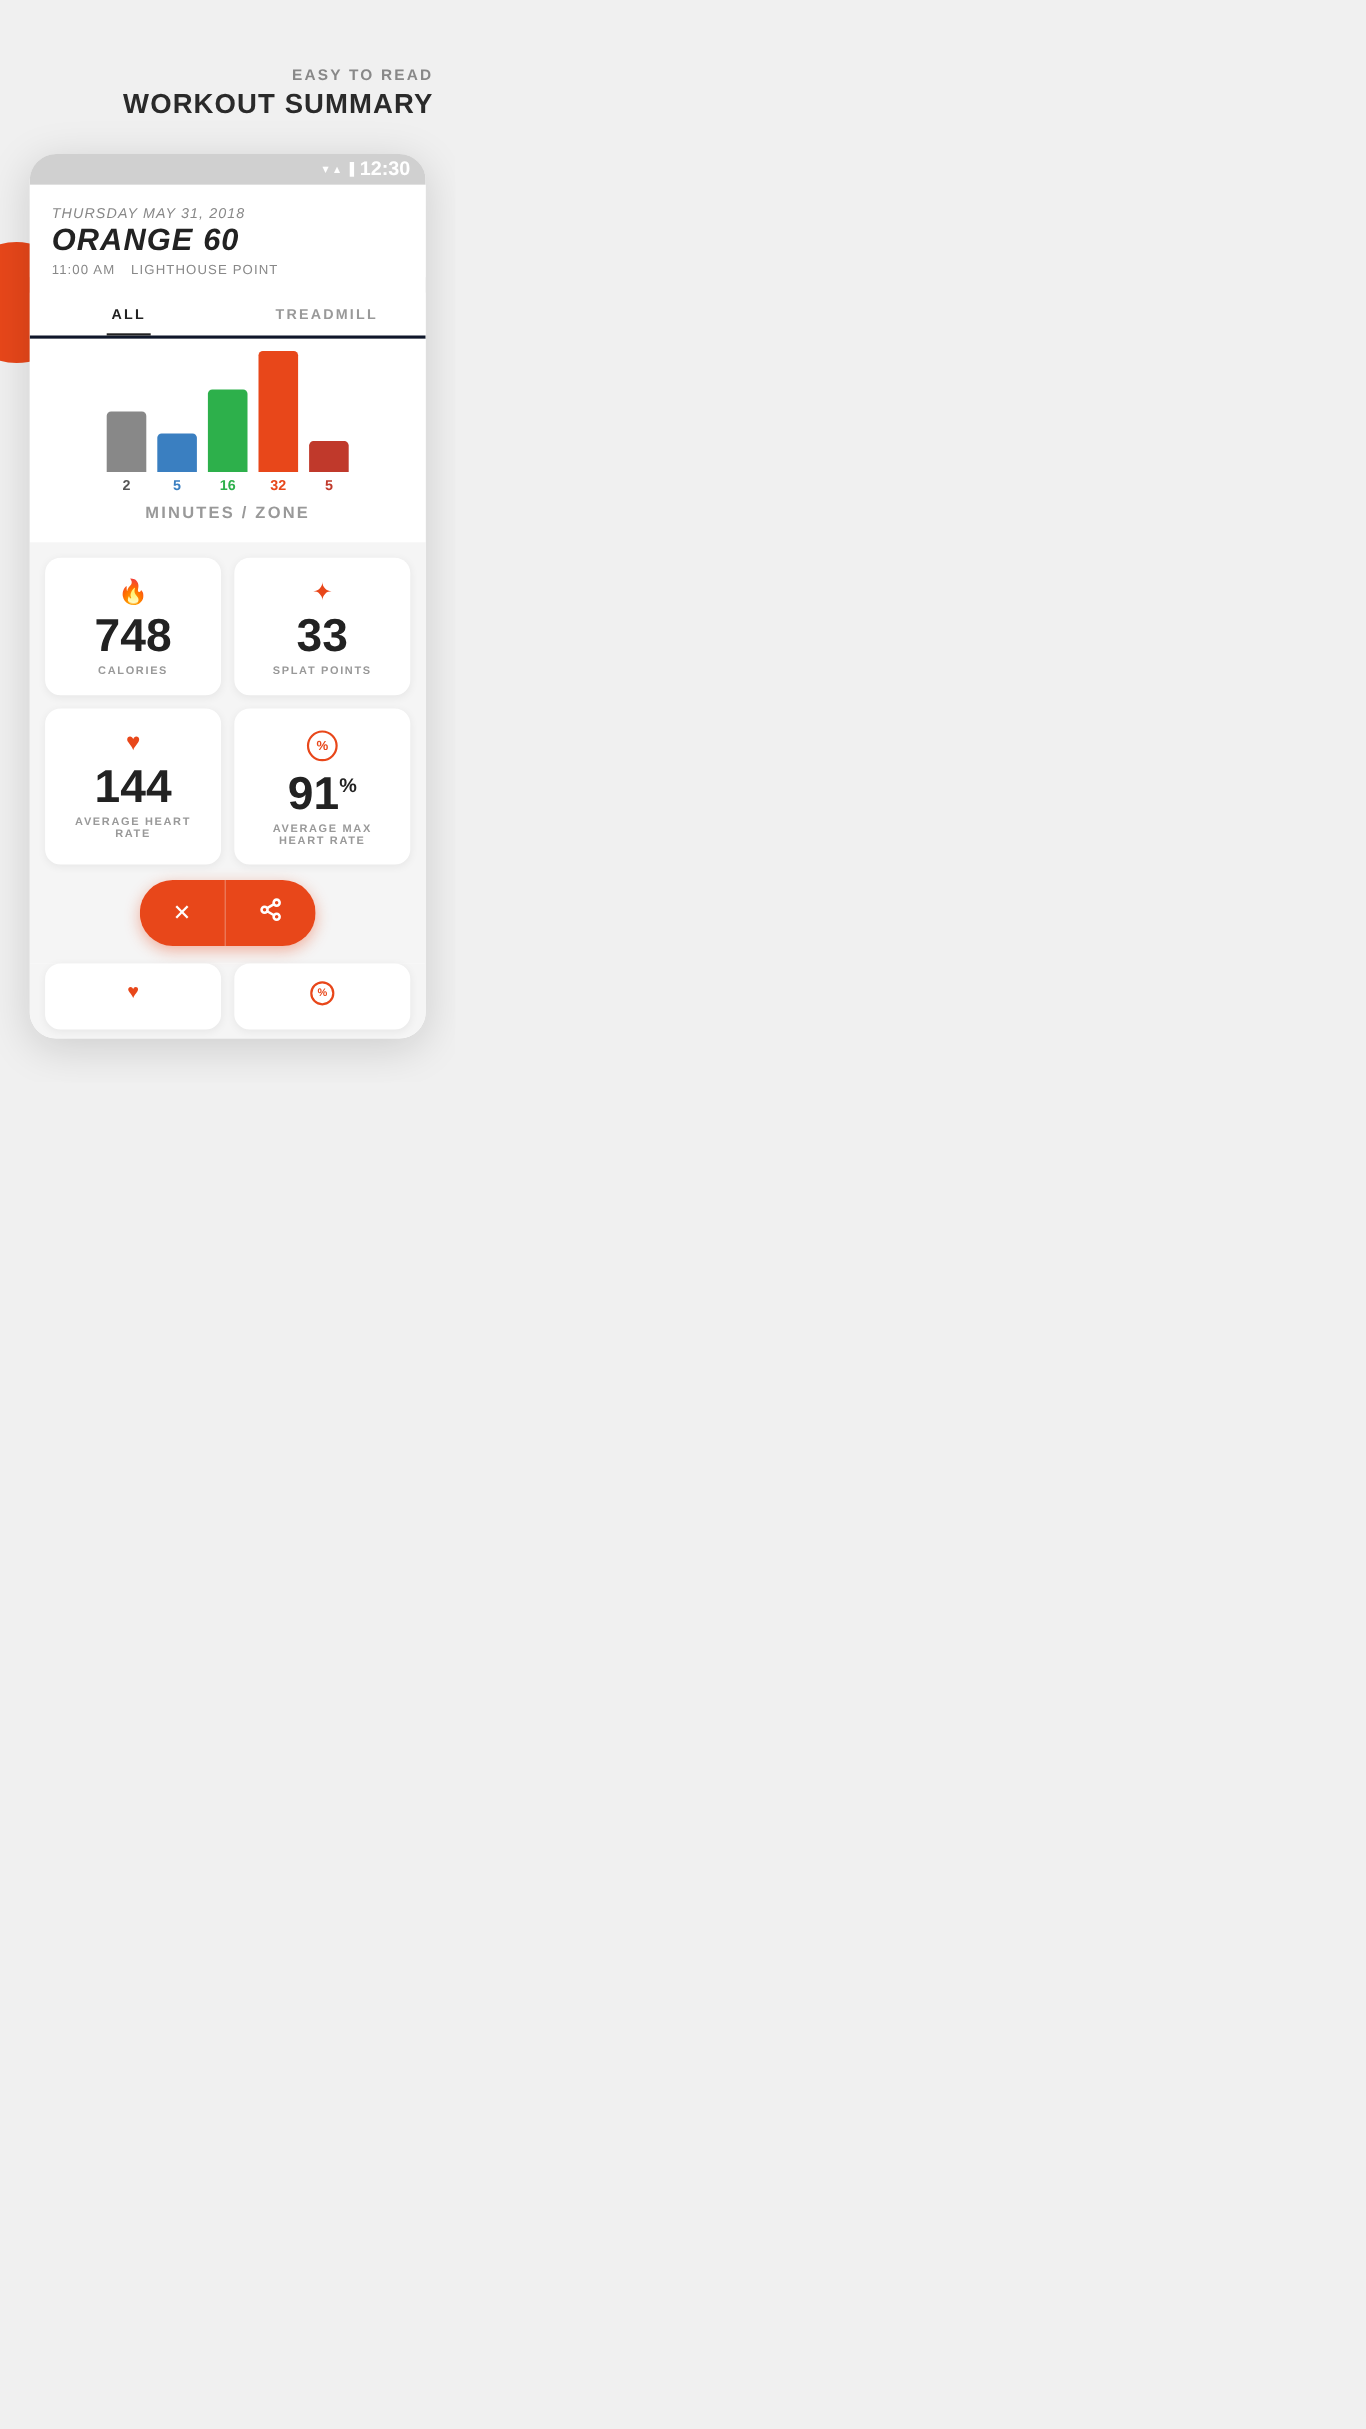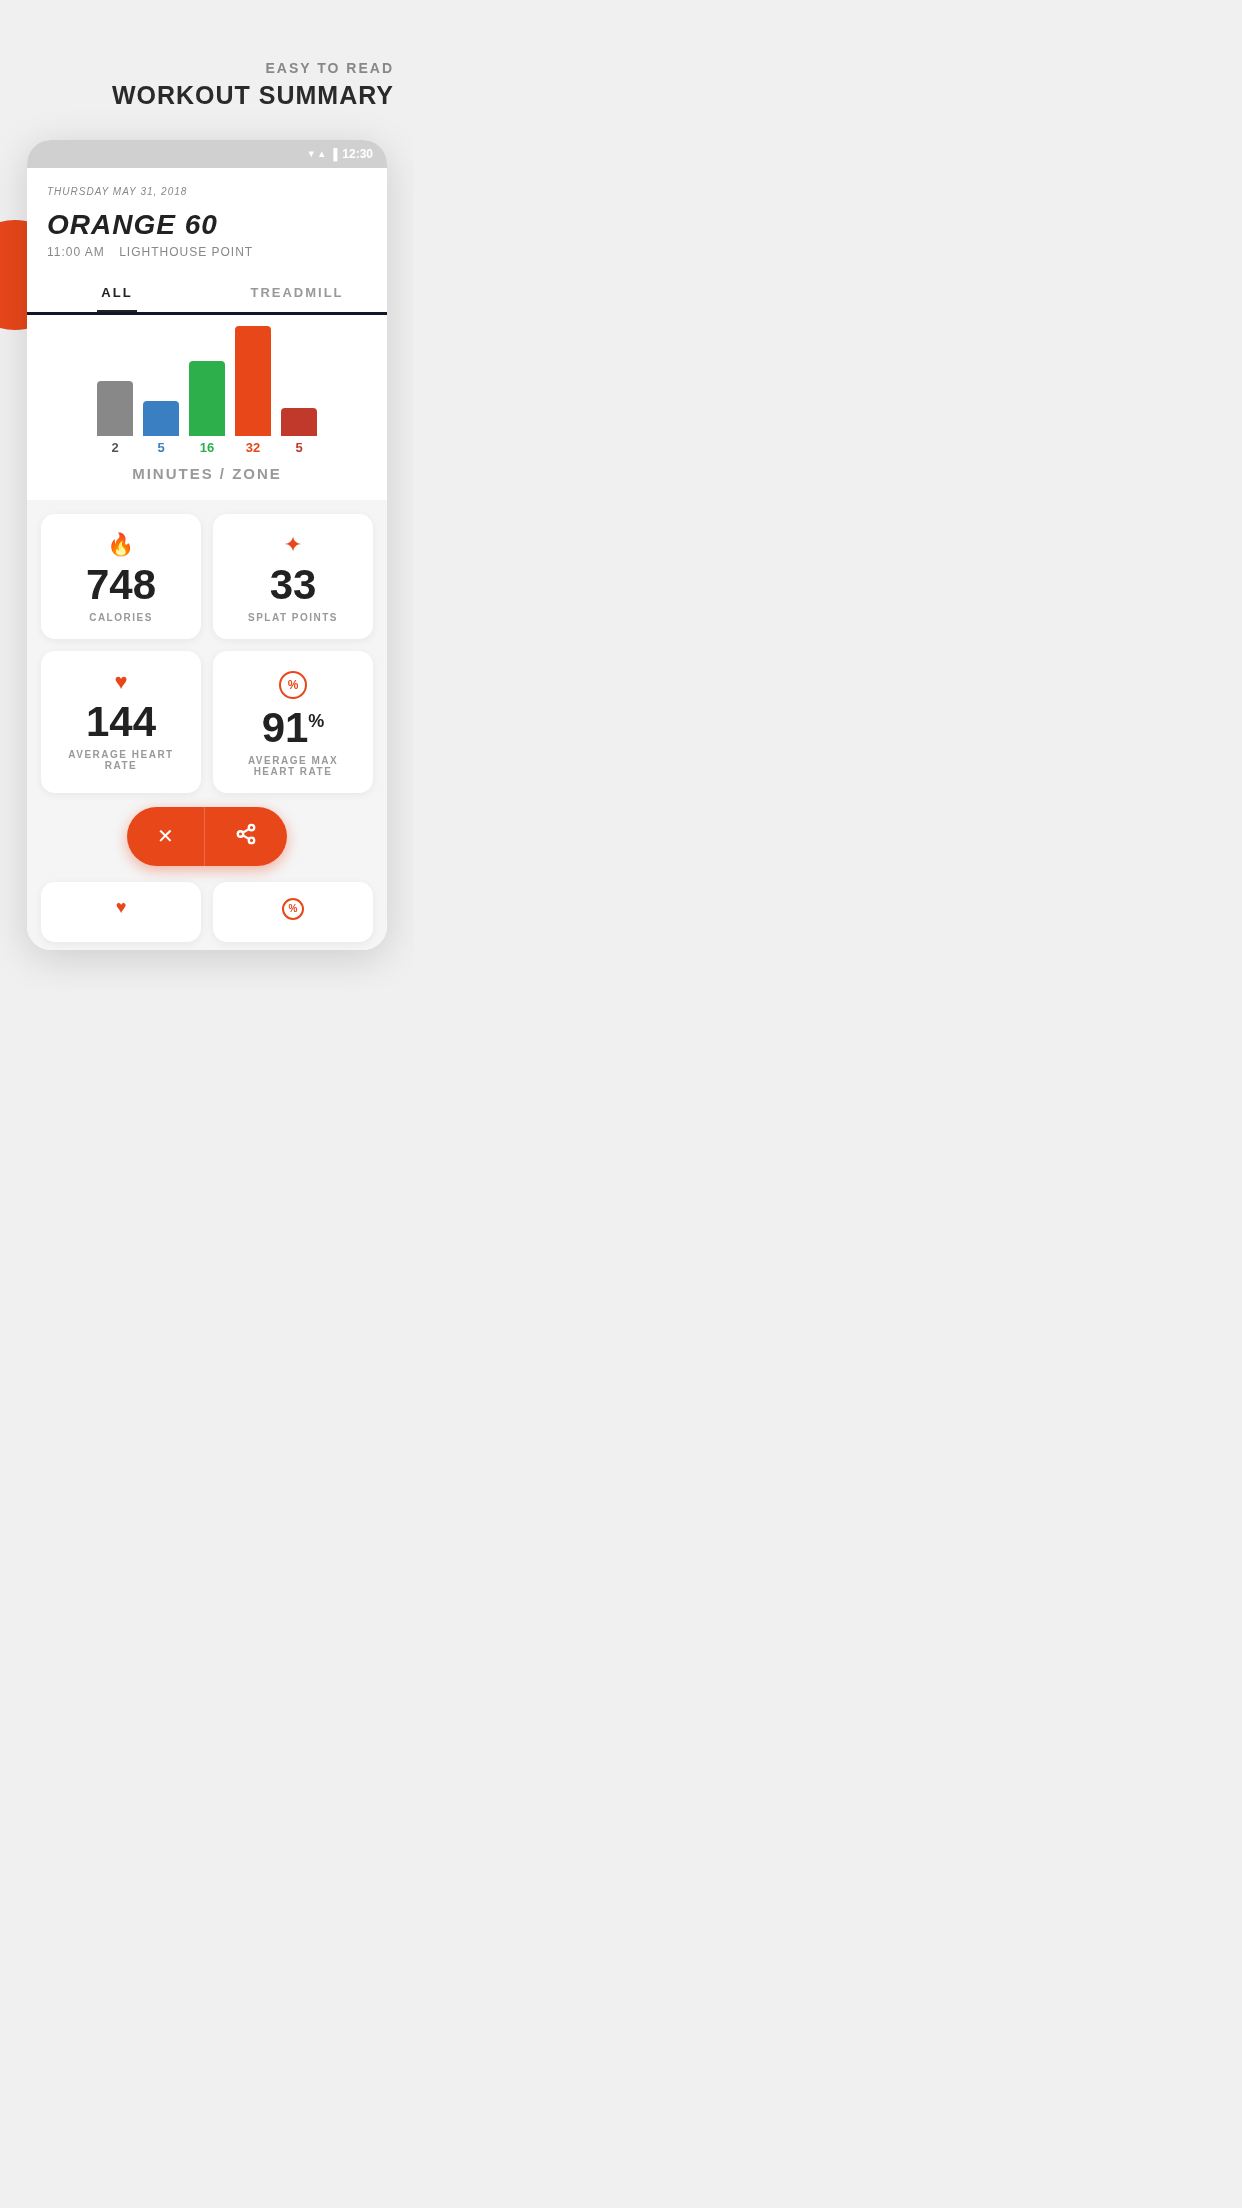--- a/index.html
+++ b/index.html
@@ -78,42 +78,42 @@
       height: 28px;
       display: flex;
       align-items: center;
       justify-content: flex-end;
       padding: 0 14px;
       gap: 5px;
     }
 
     .status-bar-time {
       color: #fff;
-      font-size: 12px;
+      font-size: 18px;
       font-weight: 700;
     }
 
     .status-icon {
       color: #fff;
       font-size: 11px;
     }
 
     
     .workout-header {
       padding: 18px 20px 0;
       background: #fff;
     }
 
     .workout-date {
-      font-size: 10px;
+      font-size: 13px;
       color: #888;
       font-style: italic;
       letter-spacing: 1px;
       text-transform: uppercase;
-      margin-bottom: 12px;
+      margin-bottom: 1px;
     }
 
     .workout-name {
       font-size: 28px;
       font-weight: 900;
       font-style: italic;
       color: #222;
       text-transform: uppercase;
       letter-spacing: 1px;
       margin-bottom: 4px;

